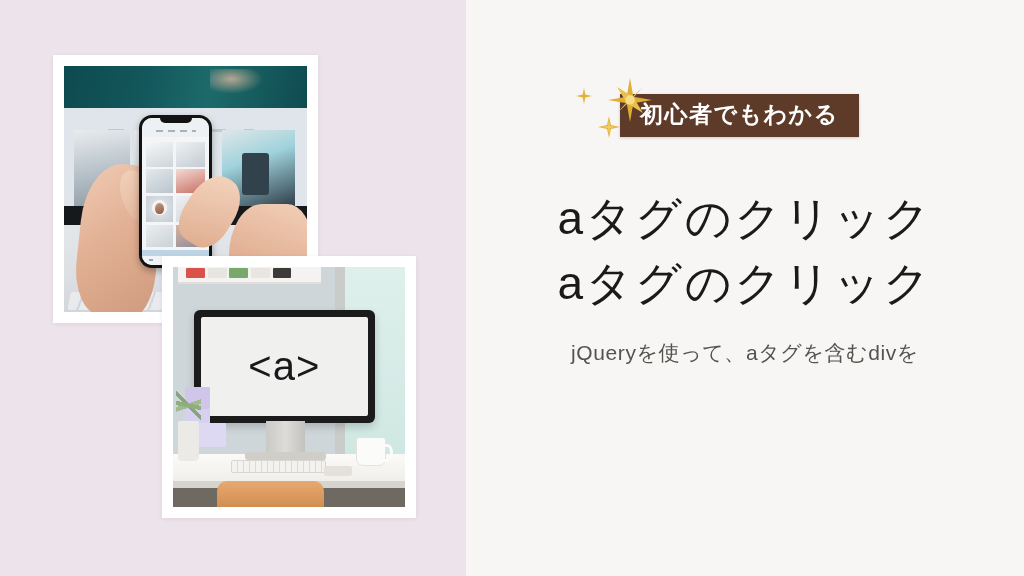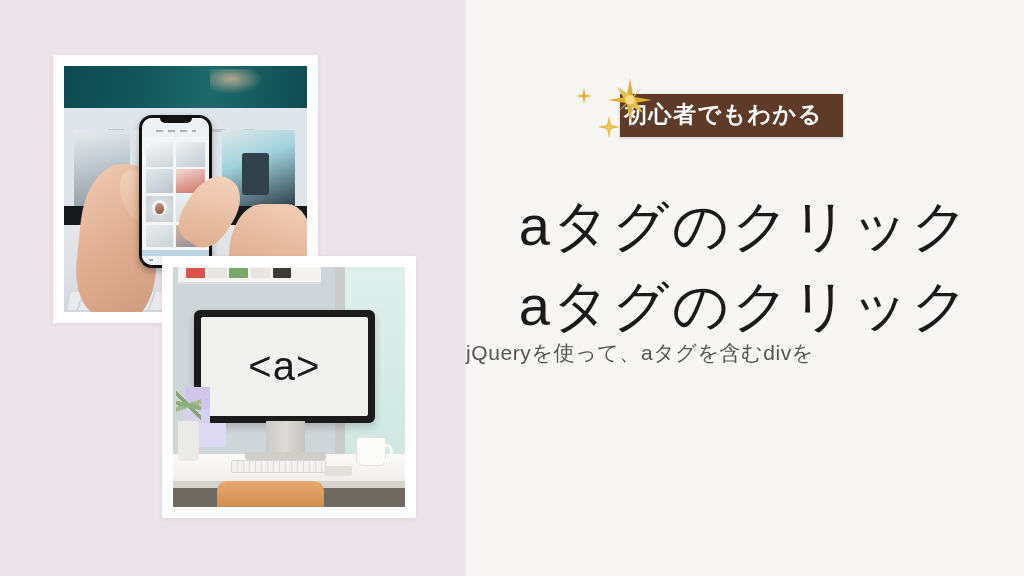--- a/index.html
+++ b/index.html
@@ -265,44 +265,44 @@
     border-radius:10px 10px 0 0;
   }
 
   
   .badge-wrap {
     position:absolute; left:576px; top:80px; width:300px; height:60px;
   }
   .badge {
     position:absolute; left:44px; top:14px;
     background:#5E3A28;
-    padding:8px 20px 10px 4px;
+    padding:8px 20px 10px 20px;
     box-shadow:0 1px 3px rgba(0,0,0,.18);
   }
   .badge-text {
     color:#FFFFFF; font-size:23px; font-weight:bold; letter-spacing:1.5px;
     white-space:nowrap; line-height:1.1;
   }
   .spark { position:absolute; }
   .spark svg { display:block; }
 
   .title {
     position:absolute; left:466px; top:186px; width:558px;
     text-align:center;
     color:#1A1A1A;
-    font-size:56px;
+    font-size:46px;
     font-weight:300;
     line-height:1.42;
     letter-spacing:2.5px;
   }
   .title .line { display:block; white-space:nowrap; }
 
   .subtitle {
     position:absolute; left:466px; top:336px; width:558px;
-    text-align:left;
+    text-align:center;
     color:#55534F;
     font-size:21px;
     font-weight:300;
     line-height:1.62;
     letter-spacing:0.6px;
   }
   .subtitle .line { display:block; white-space:nowrap; }
 
   .byline {
     position:absolute; left:466px; top:455px; width:558px;

